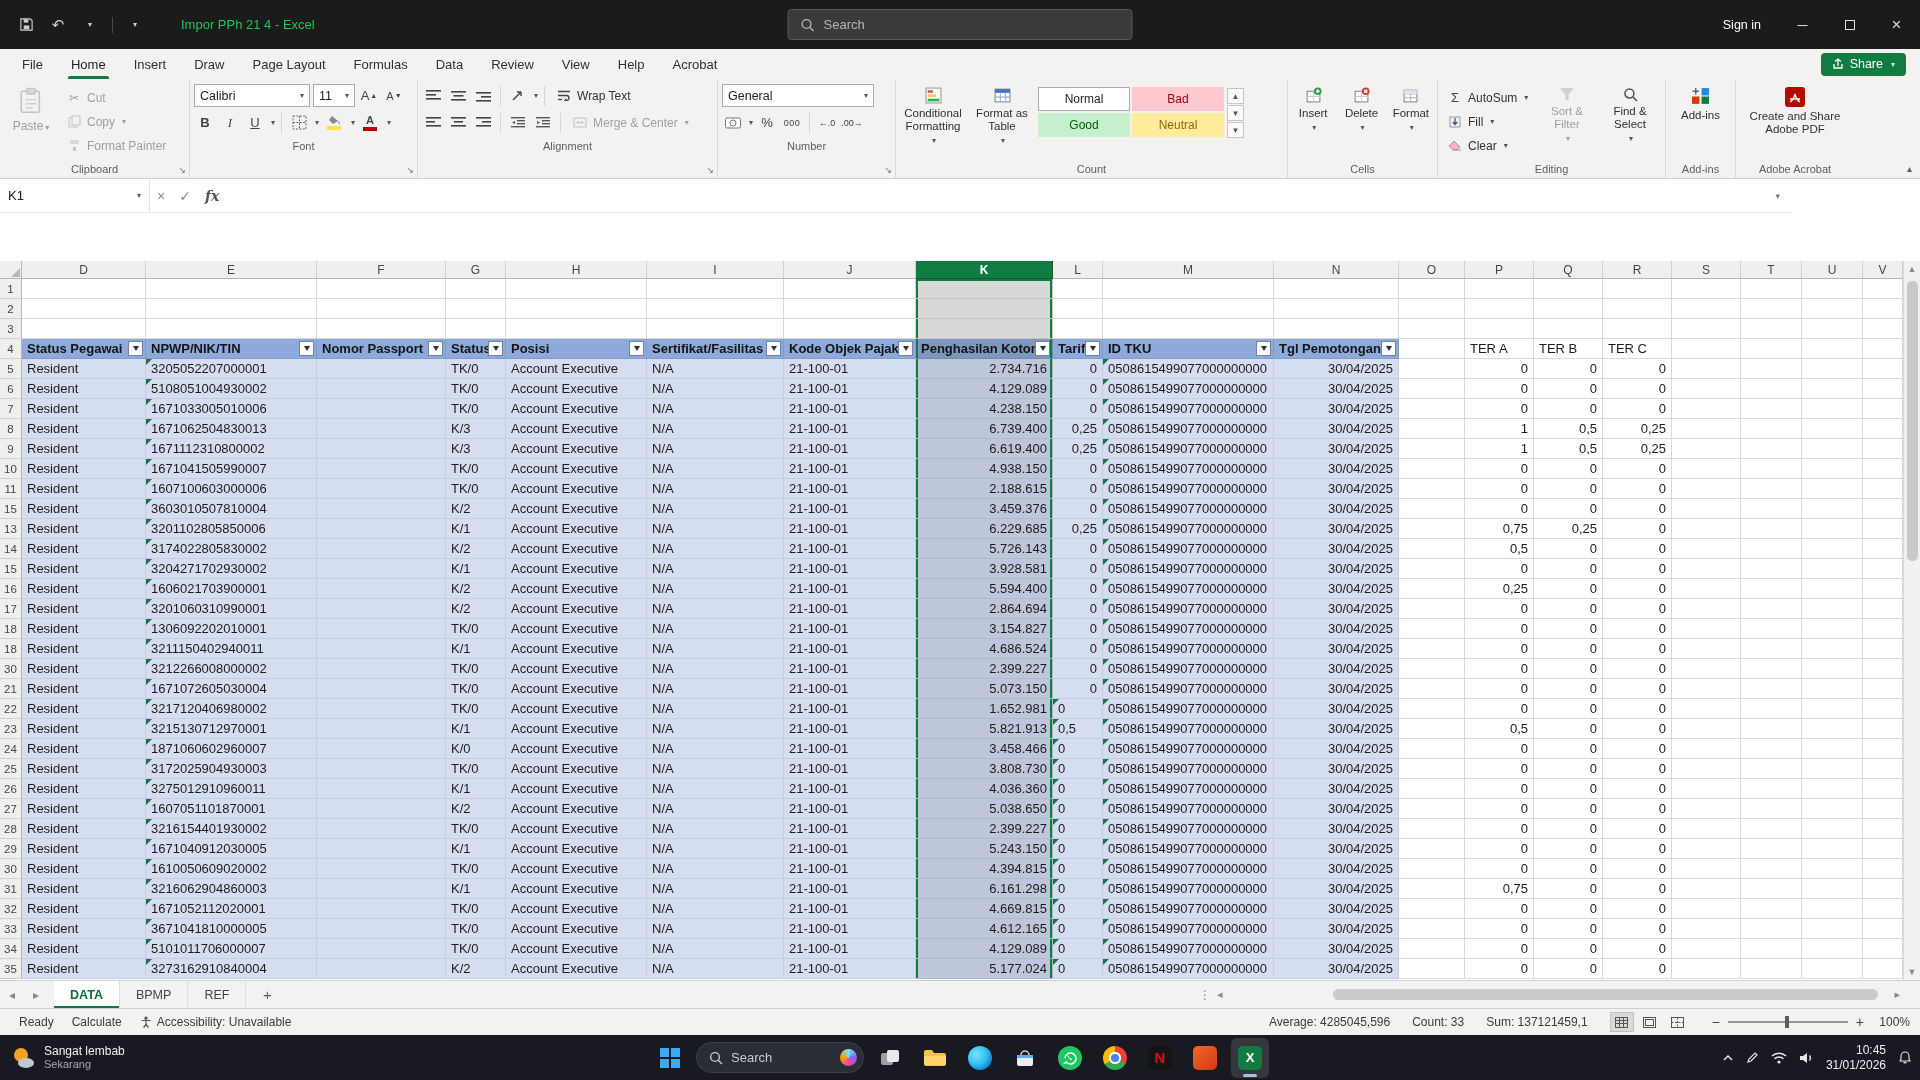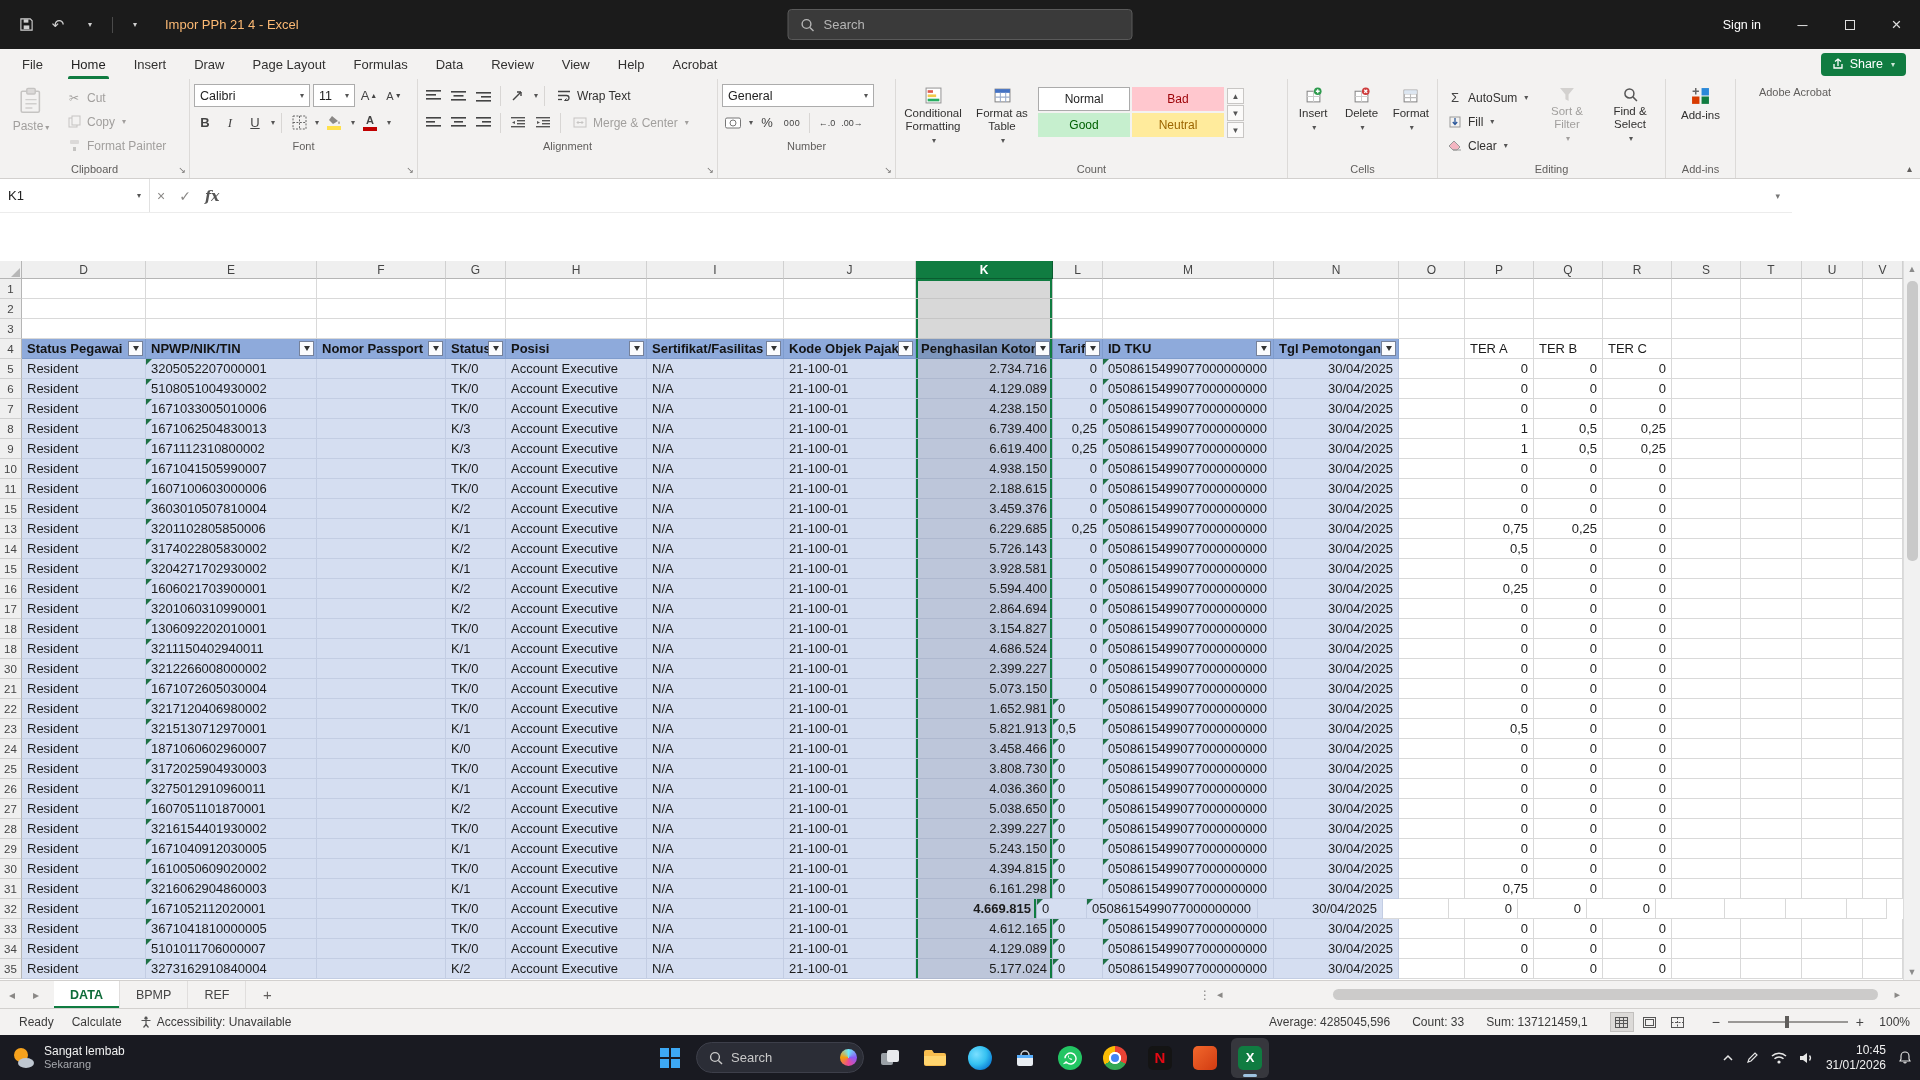--- a/index.html
+++ b/index.html
@@ -4,21 +4,21 @@
 <style>
   html,body{margin:0;padding:0;width:1920px;height:1080px;overflow:hidden;background:#fff;
     font-family:"Liberation Sans","DejaVu Sans",sans-serif;-webkit-font-smoothing:antialiased;}
   *{box-sizing:border-box}
 
   
   .titlebar{position:absolute;top:0;left:0;width:1920px;height:49px;background:#1b1b1b;color:#e8e8e8;display:flex;align-items:center}
   .qat{display:flex;align-items:center;gap:12px;padding-left:16px;color:#cfcfcf;font-size:15px}
   .qat .qi{display:flex;align-items:center;justify-content:center;width:20px;height:20px}
   .qat .qdiv{width:1px;height:16px;background:#4a4a4a}
-  .tb-title{margin-left:20px;font-size:13px;color:#fdba74;white-space:nowrap}
+  .tb-title{margin-left:36px;font-size:13px;color:#22c55e;white-space:nowrap}
   .tb-search{position:absolute;left:50%;transform:translateX(-50%);top:9px;width:345px;height:31px;background:#3a3a3a;border:1px solid #5a5a5a;border-radius:4px;display:flex;align-items:center;gap:9px;padding:0 12px;color:#b5b5b5;font-size:13px}
   .tb-right{margin-left:auto;display:flex;align-items:stretch;height:100%}
   .signin{font-size:12.5px;color:#fff;display:flex;align-items:center;padding:0 18px}
   .winbtn{width:47px;display:flex;align-items:center;justify-content:center;color:#dedede;font-size:14px}
   .maxbox{width:10px;height:10px;border:1px solid #dedede}
 
   
   .tabrow{position:absolute;top:49px;left:0;width:1920px;height:30px;background:#f3f2f1;display:flex;align-items:center;padding-left:8px}
   .rtab{padding:0 14px;font-size:13px;color:#323130;height:100%;display:flex;align-items:center;position:relative;white-space:nowrap}
   .rtab.active{font-weight:normal;color:#1f1f1f}
@@ -586,20 +586,29 @@
           </svg>
         <span>Add-ins</span>
       </div>
     </div>
     <div class="rlabel">
         <span>Add-ins</span>
       </div>
   </div>
 
   <div class="rgroup" style="width:118px;border-right:none">
+    <div class="rbody" style="justify-content:center">
+      <div class="tallbtn" style="width:100px">
+        <svg width="20" height="20" viewBox="0 0 20 20">
+            <rect width="20" height="20" rx="3" fill="#B30B00"></rect>
+            <path d="M5 15c2.5-1.5 4.2-4.5 5-8m0 0c.8 3.5 2.5 6.5 5 8m-10-3h10" stroke="#fff" stroke-width="1.3" fill="none"></path>
+          </svg>
+        <span>Create and Share Adobe PDF</span>
+      </div>
+    </div>
     <div class="rlabel">
         <span>Adobe Acrobat</span>
       </div>
   </div>
 
   <span class="collapse-ribbon">▴</span>
 </div>
 
 <div class="fbar">
   <div class="fctr">
@@ -2528,21 +2537,21 @@
         </div>
         <div class="cell blue" style="width: 141px;">
           <span class="ctxt">Account Executive</span>
         </div>
         <div class="cell blue" style="width: 137px;">
           <span class="ctxt">N/A</span>
         </div>
         <div class="cell blue" style="width: 132px;">
           <span class="ctxt">21-100-01</span>
         </div>
-        <div class="cell blue right sel" style="width: 121px; font-weight: bold;">
+        <div class="cell blue right sel" style="width: 137px;">
           <span class="ctxt">4.669.815</span>
         </div>
         <div class="cell blue err" style="width: 50px;">
           <span class="ctxt">0</span>
         </div>
         <div class="cell blue err" style="width: 171px;">
           <span class="ctxt">0508615499077000000000</span>
         </div>
         <div class="cell blue right" style="width: 125px;">
           <span class="ctxt">30/04/2025</span>

